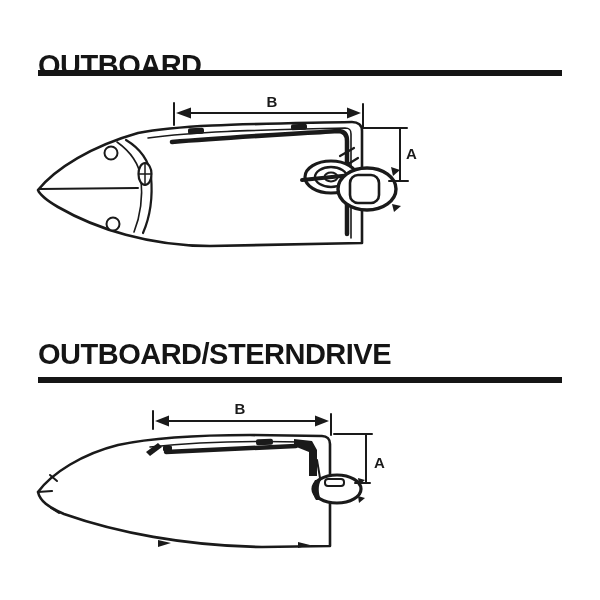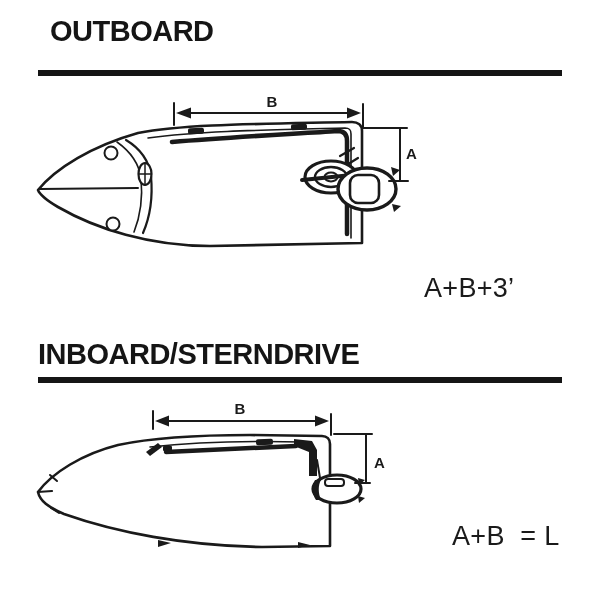--- a/index.html
+++ b/index.html
@@ -7,21 +7,21 @@
     background:#ffffff;
     font-family:"Liberation Sans","DejaVu Sans",sans-serif;
     color:#1a1a1a;
   }
   .page{position:relative;width:600px;height:600px;background:#fff;}
   .heading{
     position:absolute;left:38px;
     font-size:29px;font-weight:bold;letter-spacing:-0.5px;
     line-height:29px;color:#151515;white-space:pre;
   }
-  #outboard-heading{top:17px;margin-left:12px;}
+  #outboard-heading{top:51px;}
   #inboard-heading{top:340px;}
   .heading-rule{
     position:absolute;left:38px;width:524px;height:6px;background:#151515;
   }
   #outboard-rule{top:70px;}
   #inboard-rule{top:377px;}
   .formula{
     position:absolute;font-size:27px;line-height:35px;color:#1a1a1a;
     white-space:pre;letter-spacing:0.3px;font-weight:400;
   }
@@ -147,22 +147,20 @@
         <path d="M355,483 L370,483" stroke-width="2"></path>
         <path d="M366,434 L366,483" stroke-width="2"></path>
         <text x="374" y="468" text-anchor="start" stroke="none" fill="#1a1a1a">A</text>
       </g>
     </g>
   </svg>
 
   <div class="heading" id="outboard-heading">OUTBOARD</div>
   <div class="heading-rule" id="outboard-rule"></div>
 
-  <div class="heading" id="inboard-heading">INBOARD/STERNDRIVE</div>
+  <div class="heading" id="inboard-heading">OUTBOARD/STERNDRIVE</div>
   <div class="heading-rule" id="inboard-rule"></div>
 
   <div class="formula" id="outboard-formula">
-    <div>A+B+3’</div>
   </div>
 
-  <div class="formula" id="inboard-formula">A+B  = L</div>
 
 </div>
 
 </body></html>

